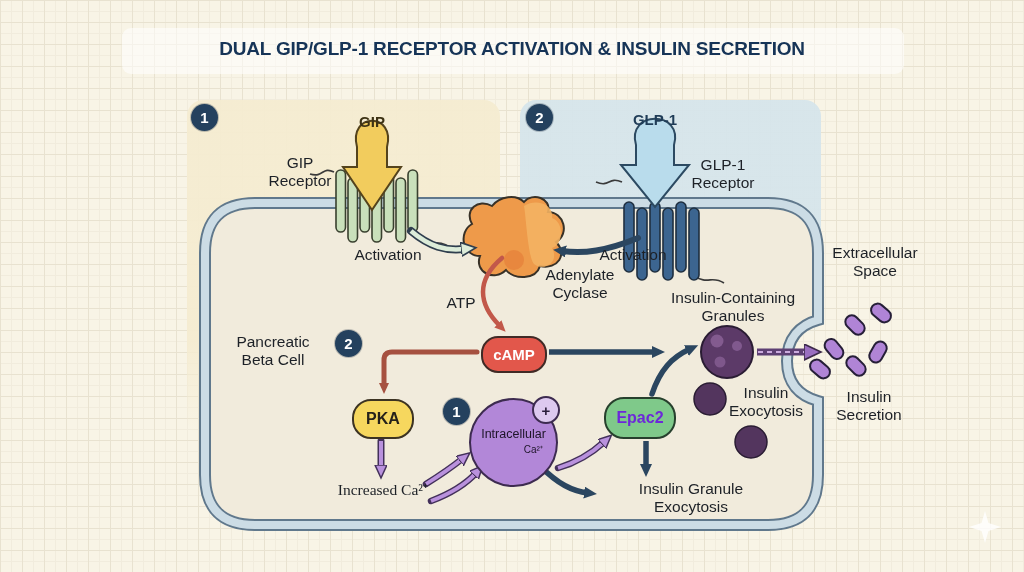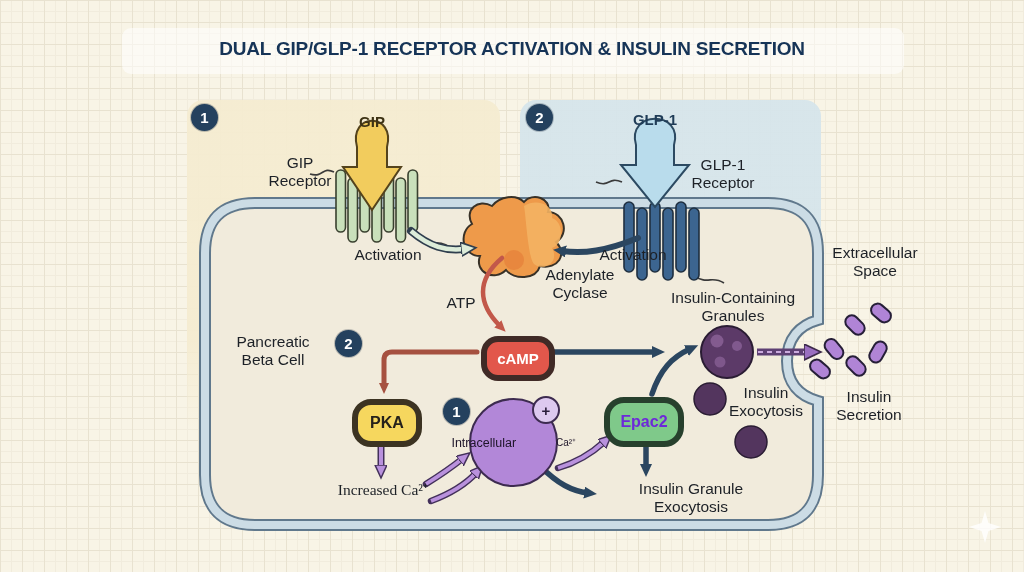--- a/index.html
+++ b/index.html
@@ -41,29 +41,29 @@
   }
   .lbl span{display:block;}
   .badge{
     width:27px;height:27px;border-radius:50%;
     background:#24415e;color:#fff;font-size:15px;font-weight:bold;
     display:flex;align-items:center;justify-content:center;
     box-shadow:0 0 0 1px rgba(20,35,55,0.25);
   }
   .pill{
     display:flex;align-items:center;justify-content:center;
-    font-weight:bold;border:6px solid #7f1d1d;
+    font-weight:bold;border:2px solid #7f1d1d;
   }
   .pill-camp{left:481px;top:336px;width:62px;height:33px;border-radius:17px;background:#e2574b;color:#fff;font-size:15px;border-color:#402a26;}
   .pill-pka{left:352px;top:399px;width:58px;height:36px;border-radius:19px;background:#f6d75e;color:#25211a;font-size:16px;border-color:#3c3322;}
   .pill-epac{left:604px;top:397px;width:68px;height:38px;border-radius:20px;background:#7fc98a;color:#6d28d9;font-size:16px;border-color:#27402d;}
   .ca-circle{
     left:469px;top:398px;width:85px;height:85px;border-radius:50%;
     background:#b287d8;border:2px solid #3d2b50;
-    display:flex;flex-direction:row;align-items:center;justify-content:center;
+    display:flex;flex-direction:column;justify-content:center;
     color:#1d1428;text-align:center;
   }
   .ca-circle .l1{font-size:12.5px;line-height:14px;}
   .ca-circle .l2{font-size:10px;font-weight:normal;line-height:18px;margin-left:40px;}
   .plus-badge{
     left:532px;top:396px;width:24px;height:24px;border-radius:50%;
     background:#ddc9ef;border:2px solid #3d2b50;color:#2a1d3a;
     font-size:15px;font-weight:bold;display:flex;align-items:center;justify-content:center;
   }
   .ligand{transform:translateX(-50%);font-weight:bold;font-size:15px;white-space:nowrap;}

